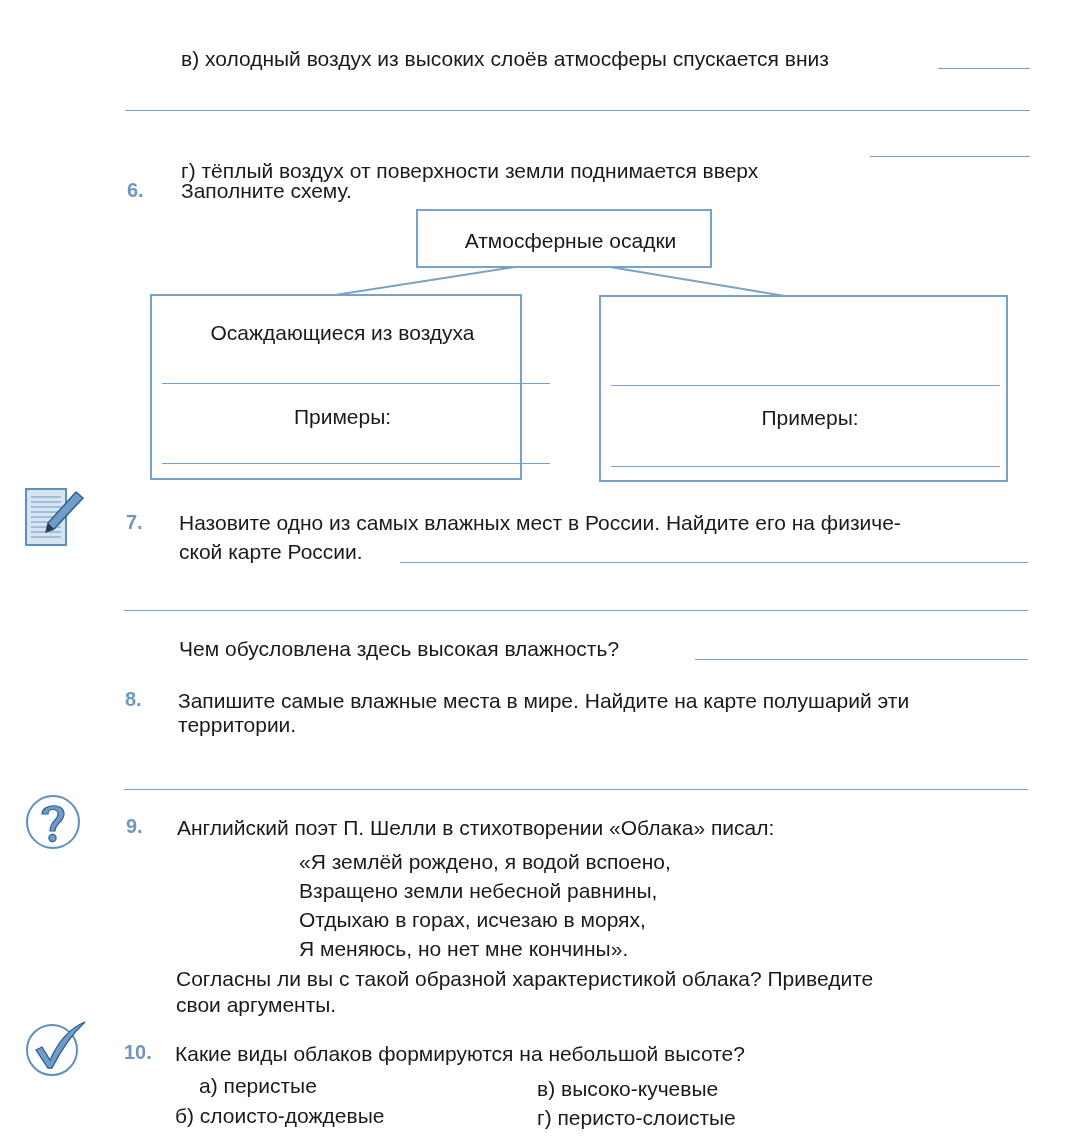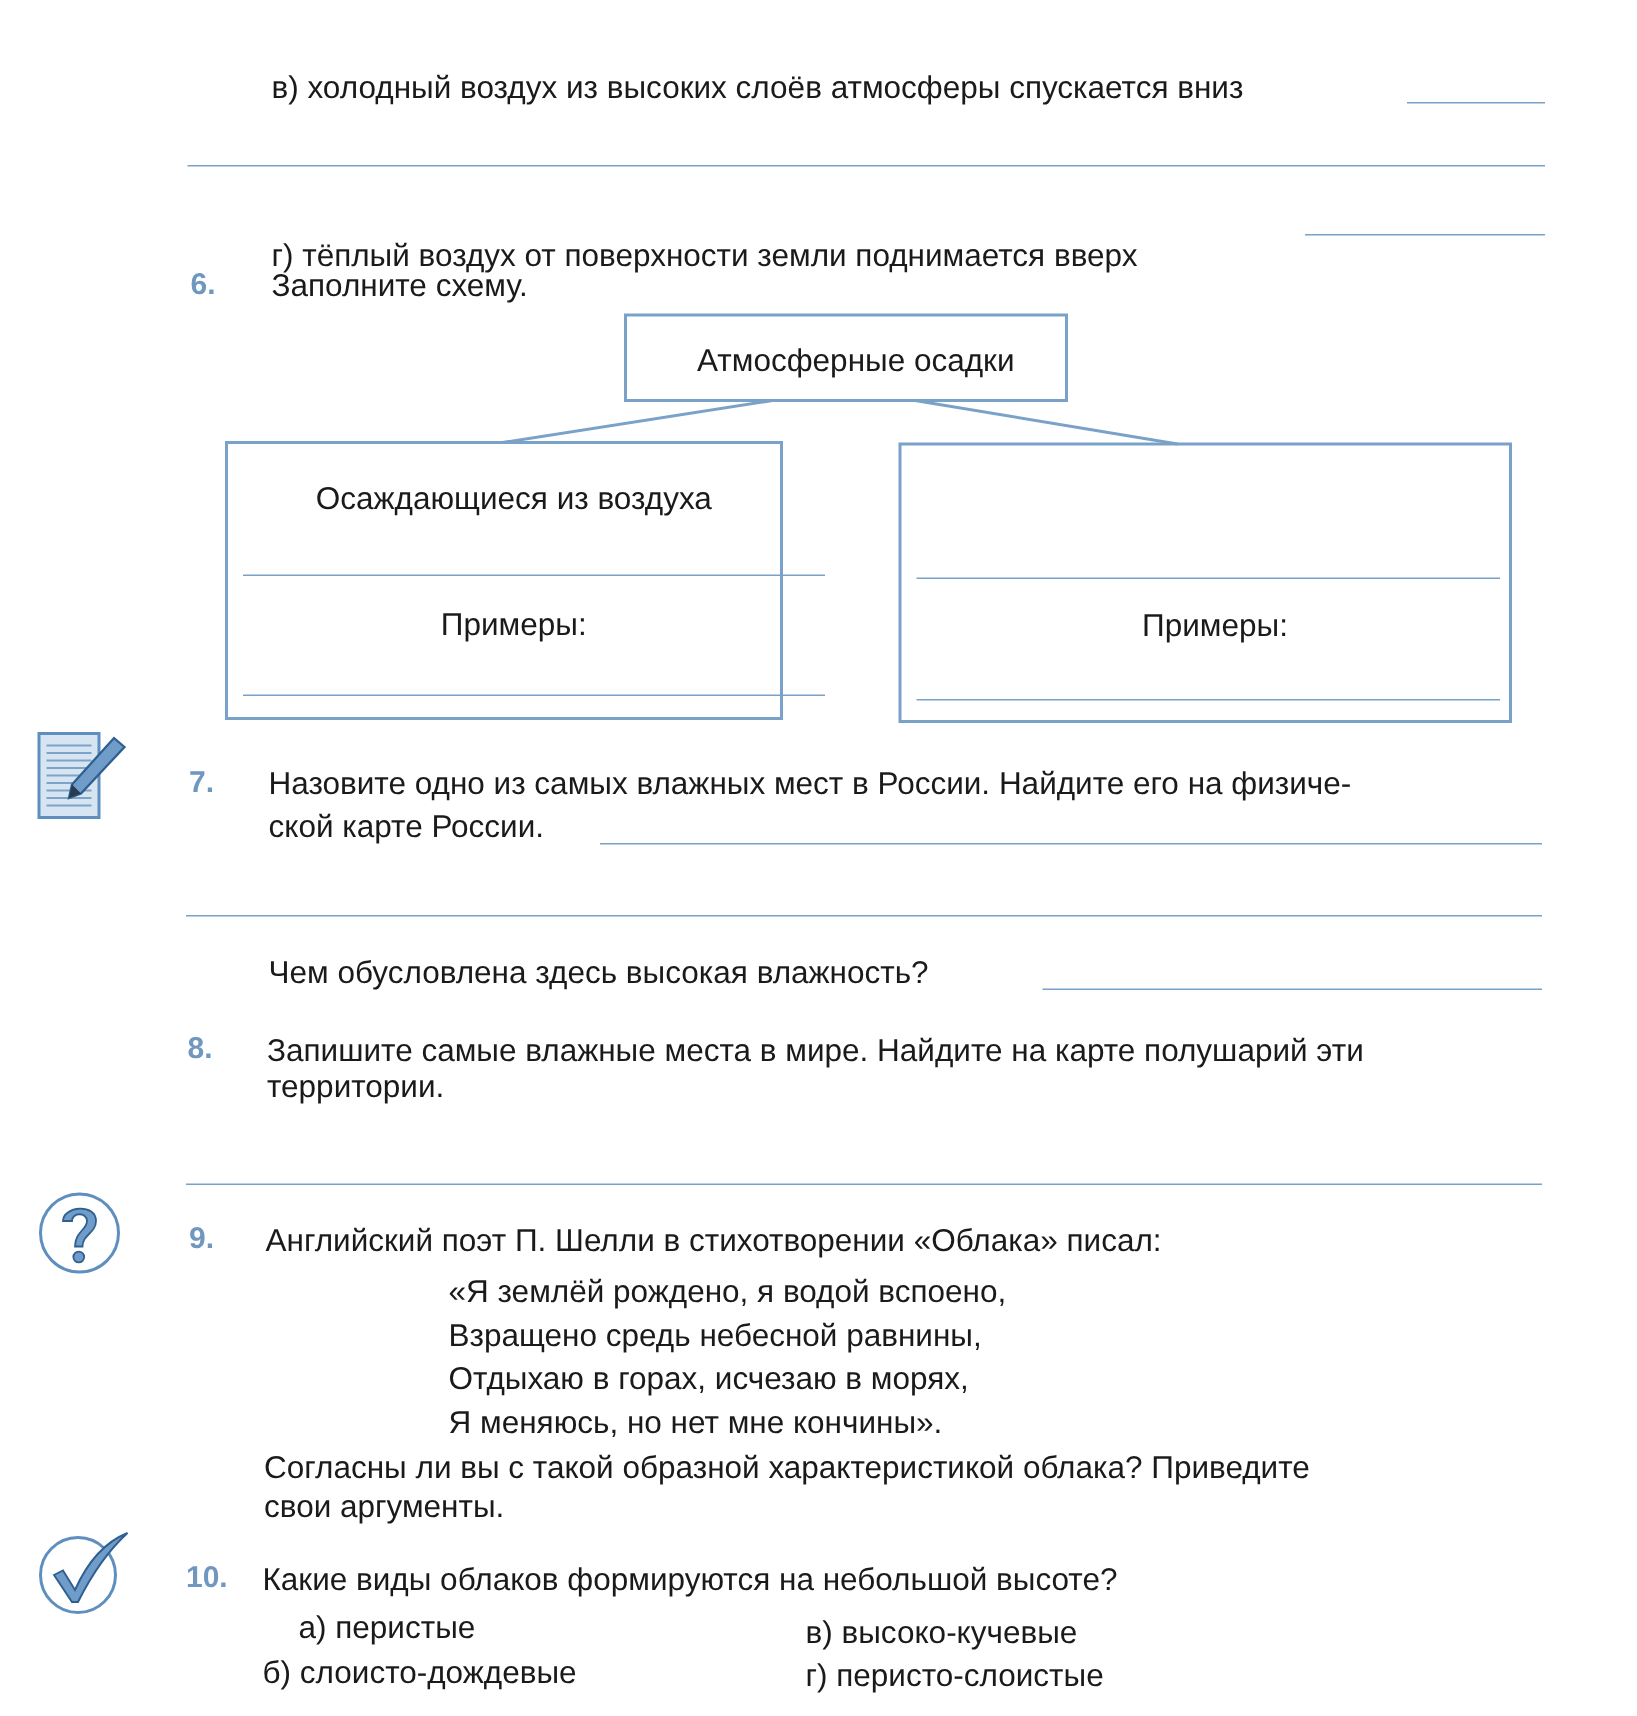--- a/index.html
+++ b/index.html
@@ -85,21 +85,21 @@
 <div class="line field" style="left:124px; top:789px; width:904px;"></div>
 
 <svg class="icon" style="left:24px; top:793px;" width="58" height="58" viewBox="0 0 58 58">
   <circle cx="29" cy="29" r="26" fill="#ffffff" stroke="#5f8fbf" stroke-width="2"></circle>
   <path d="M18 21 C18 11, 40 9, 40 21 C40 29, 31 30, 31 38 L26 38 C26 28, 34 27, 34 21 C34 15, 24 15, 24 21 Z" fill="#6f9cc8" stroke="#2f5f8f" stroke-width="1.2"></path>
   <circle cx="28.5" cy="45" r="3.6" fill="#6f9cc8" stroke="#2f5f8f" stroke-width="1.2"></circle>
 </svg>
 <div class="abs txt num" style="left:126px; top:816px;">9.</div>
 <div class="abs txt" style="left:177px; top:817px;">Английский поэт П. Шелли в стихотворении «Облака» писал:</div>
 <div class="abs txt" style="left:299px; top:851px;">«Я землёй рождено, я водой вспоено,</div>
-<div class="abs txt" style="left:299px; top:880px;">Взращено средь небесной равнины,</div>
+<div class="abs txt" style="left:299px; top:880px;">Взращено земли небесной равнины,</div>
 <div class="abs txt" style="left:299px; top:909px;">Отдыхаю в горах, исчезаю в морях,</div>
 <div class="abs txt" style="left:299px; top:938px;">Я меняюсь, но нет мне кончины».</div>
 <div class="abs txt" style="left:176px; top:968px;">Согласны ли вы с такой образной характеристикой облака? Приведите</div>
 <div class="abs txt" style="left:176px; top:994px;">свои аргументы.</div>
 
 <svg class="icon" style="left:24px; top:1018px;" width="64" height="60" viewBox="0 0 64 60">
   <circle cx="28" cy="32" r="25" fill="#ffffff" stroke="#5f8fbf" stroke-width="2"></circle>
   <path d="M12 32 L18 29 L26 42 C34 24, 46 10, 61 4 C50 14, 38 30, 28 50 L24 50 Z" fill="#6f9cc8" stroke="#2f5f8f" stroke-width="1.3"></path>
 </svg>
 <div class="abs txt num" style="left:124px; top:1042px;">10.</div>

